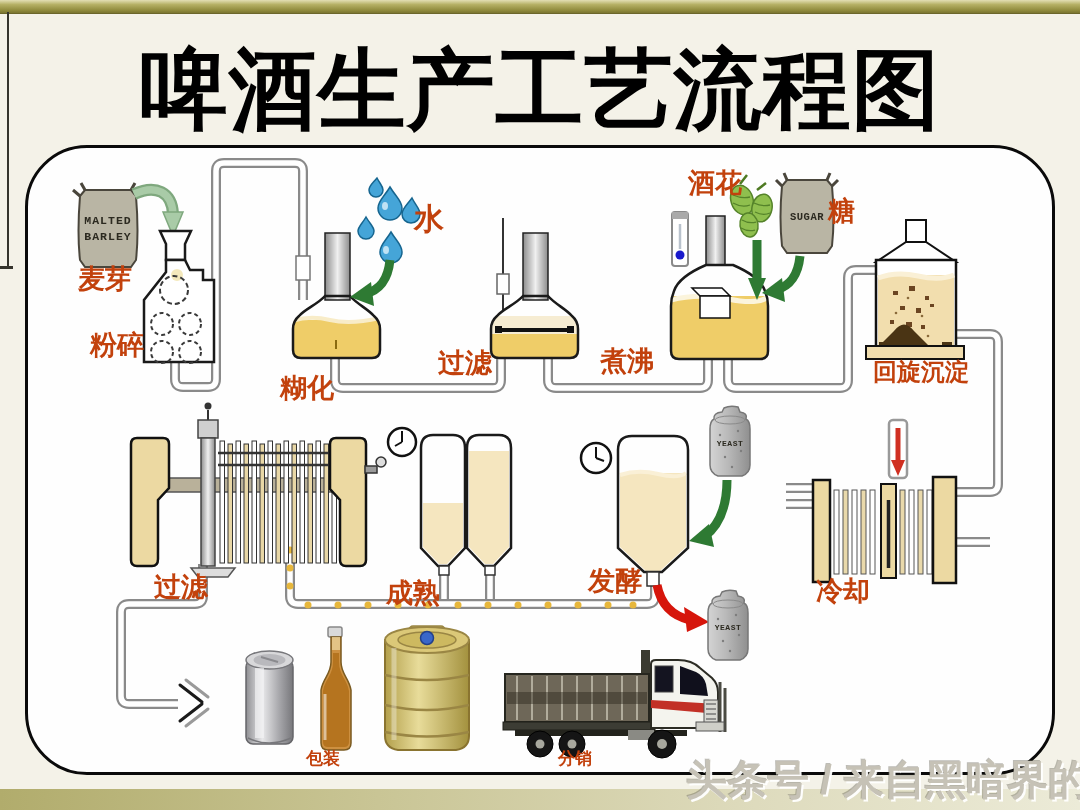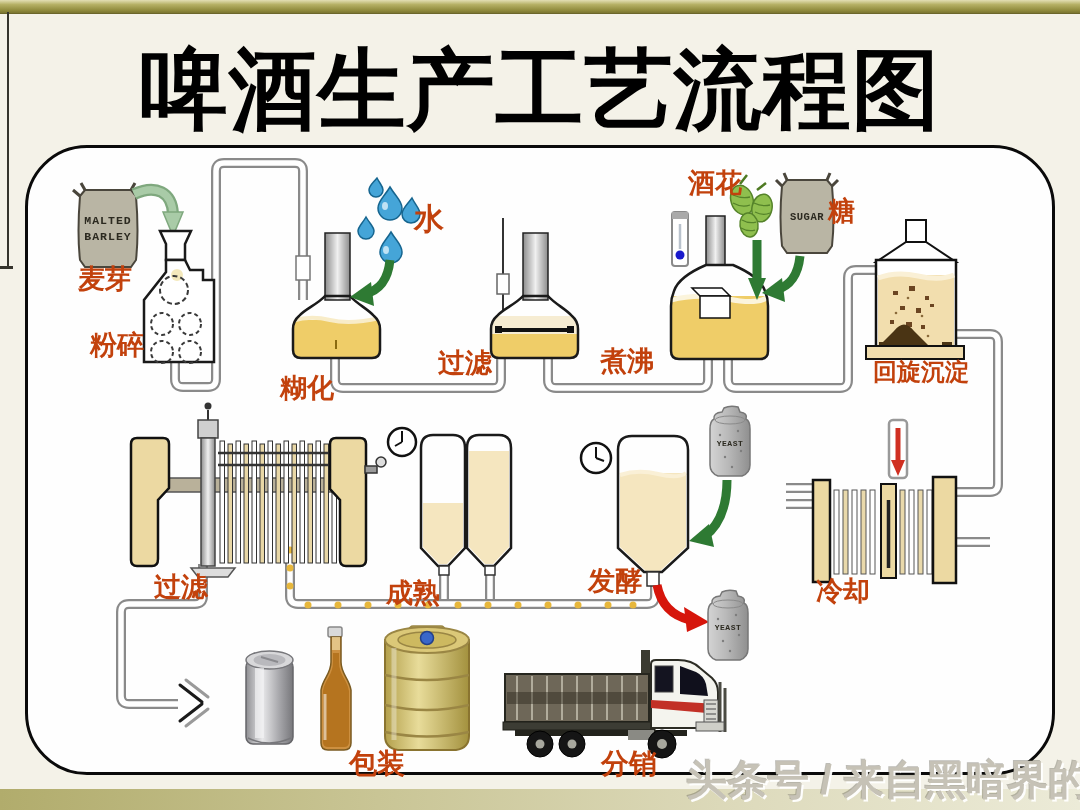--- a/index.html
+++ b/index.html
@@ -12,21 +12,21 @@
     background:linear-gradient(90deg,#b1ac6c 0%,#c9c595 35%,#dedbbd 70%,#ecebd8 100%);z-index:1;}
   .left-rule{position:absolute;left:7px;top:12px;width:2px;height:256px;background:#35342c;}
   .left-tick{position:absolute;left:0;top:266px;width:13px;height:3px;background:#35342c;}
   .slide-title{position:absolute;left:0;top:44px;width:1080px;text-align:center;
     font-size:88px;font-weight:800;color:#000;line-height:1.05;letter-spacing:1px;white-space:nowrap;}
   .panel{position:absolute;left:25px;top:145px;width:1030px;height:630px;background:#fefefe;
     border:3px solid #0a0a0a;border-radius:62px;box-sizing:border-box;}
   .panel svg{position:absolute;left:0;top:0;}
   .lbl{position:absolute;font-weight:700;font-size:27px;color:#c2410c;line-height:1;white-space:nowrap;}
   .lbl-sm{font-size:24px;margin-top:8px;}
-  .lbl-xs{font-size:28px;margin-left:43px;}
+  .lbl-xs{font-size:17px;}
   .lbl-lg{font-size:30px;}
   .watermark{position:absolute;left:686px;top:753px;font-size:41px;font-weight:700;
     color:#c6c2b6;white-space:nowrap;z-index:5;
     text-shadow:2px 2px 0 rgba(255,255,255,.95),-1px -1px 0 rgba(110,108,95,.45);}
   .pipe{fill:none;stroke:#8a8a8a;stroke-width:10;}
   .pipe-core{fill:none;stroke:#ffffff;stroke-width:5.5;}
   .garrow{fill:none;stroke:#2e7a33;stroke-width:9;}
   .vessel{fill:#ffffff;stroke:#1a1a1a;stroke-width:2.5;}
   .sacktext{font-family:"Liberation Mono",monospace;font-weight:700;fill:#2c2a20;}
 </style>

